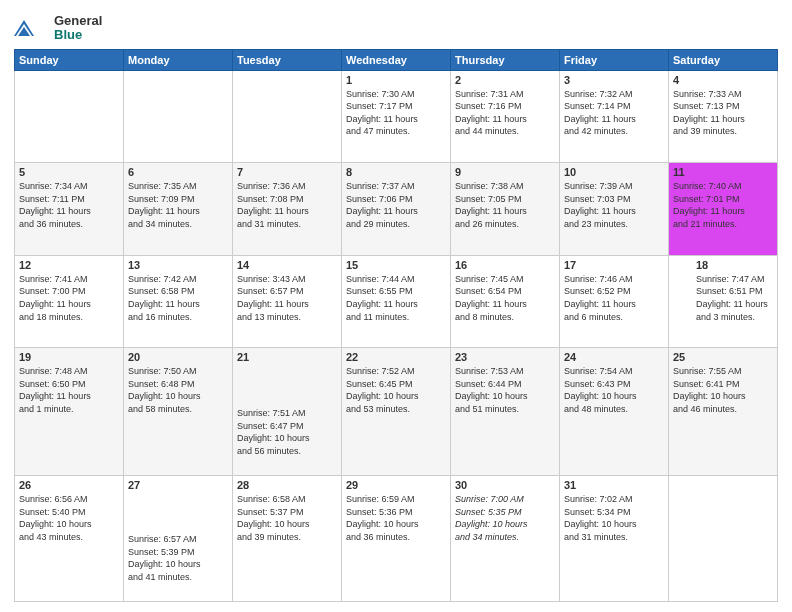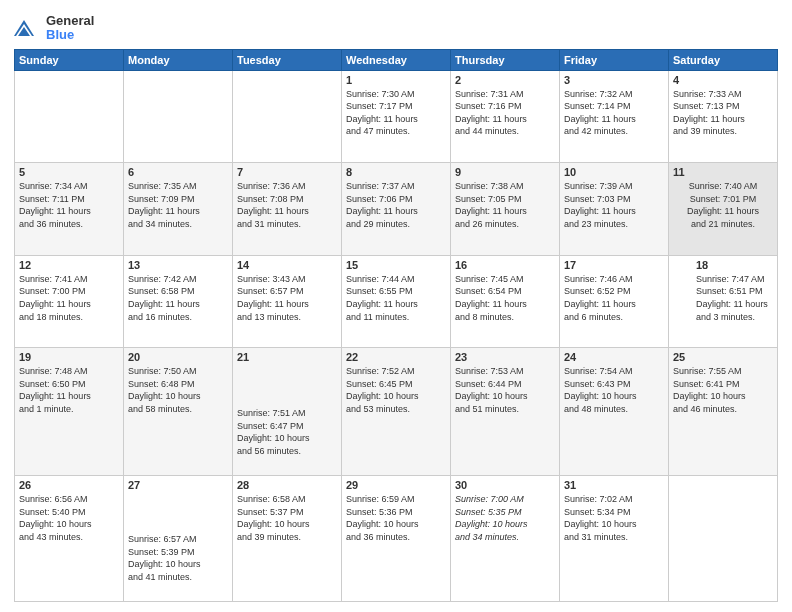--- a/index.html
+++ b/index.html
@@ -87,29 +87,29 @@
     .empty-cell {
       background: #fff !important;
     }
   </style>
 </head>
 <body>
 
 <div class="page">
   <div class="header">
     <div class="logo">
-  <div style="display:flex;align-items:center;gap:12px;justify-content:flex-end;">
+  <div style="display:flex;align-items:center;gap:20px;justify-content:flex-end;">
     <svg width="20" height="20" viewBox="0 0 20 20">
       <polygon points="10,2 20,18 0,18" fill="#2a6db5"></polygon>
       <polygon points="10,6 18,18 2,18" fill="#fff"></polygon>
       <polygon points="10,9 16,18 4,18" fill="#2a6db5"></polygon>
     </svg>
     <div>
       <div style="font-size:13px;font-weight:bold;color:#333;line-height:1.1">General</div>
-      <div style="font-size:13px;font-weight:bold;color:#3b82f6;line-height:1.1">Blue</div>
+      <div style="font-size:13px;font-weight:bold;color:#0f766e;line-height:1.1">Blue</div>
     </div>
   </div>
 </div>
     <div class="title-block">
       <div class="main-title"></div>
       <div class="subtitle"></div>
     </div>
   </div>
 
   <table class="calendar">
@@ -194,23 +194,23 @@
 Daylight: 11 hours
 and 26 minutes.</div>
           </td>
           <td style="background: rgb(245, 245, 245);">
             <span class="day-num">10</span>
             <div class="day-info" style="white-space: pre-line;">Sunrise: 7:39 AM
 Sunset: 7:03 PM
 Daylight: 11 hours
 and 23 minutes.</div>
           </td>
-          <td style="background: #e5e5e5;">
+          <td style="background: #d946ef;">
             <span class="day-num">11</span>
-            <div class="day-info" style="white-space: pre-line; text-align: center;">Sunrise: 7:40 AM
+            <div class="day-info" style="white-space: pre-line;">Sunrise: 7:40 AM
 Sunset: 7:01 PM
 Daylight: 11 hours
 and 21 minutes.</div>
           </td>
         </tr>
         <tr>
           <td style="background: rgb(255, 255, 255);">
             <span class="day-num">12</span>
             <div class="day-info" style="white-space: pre-line;">Sunrise: 7:41 AM
 Sunset: 7:00 PM

